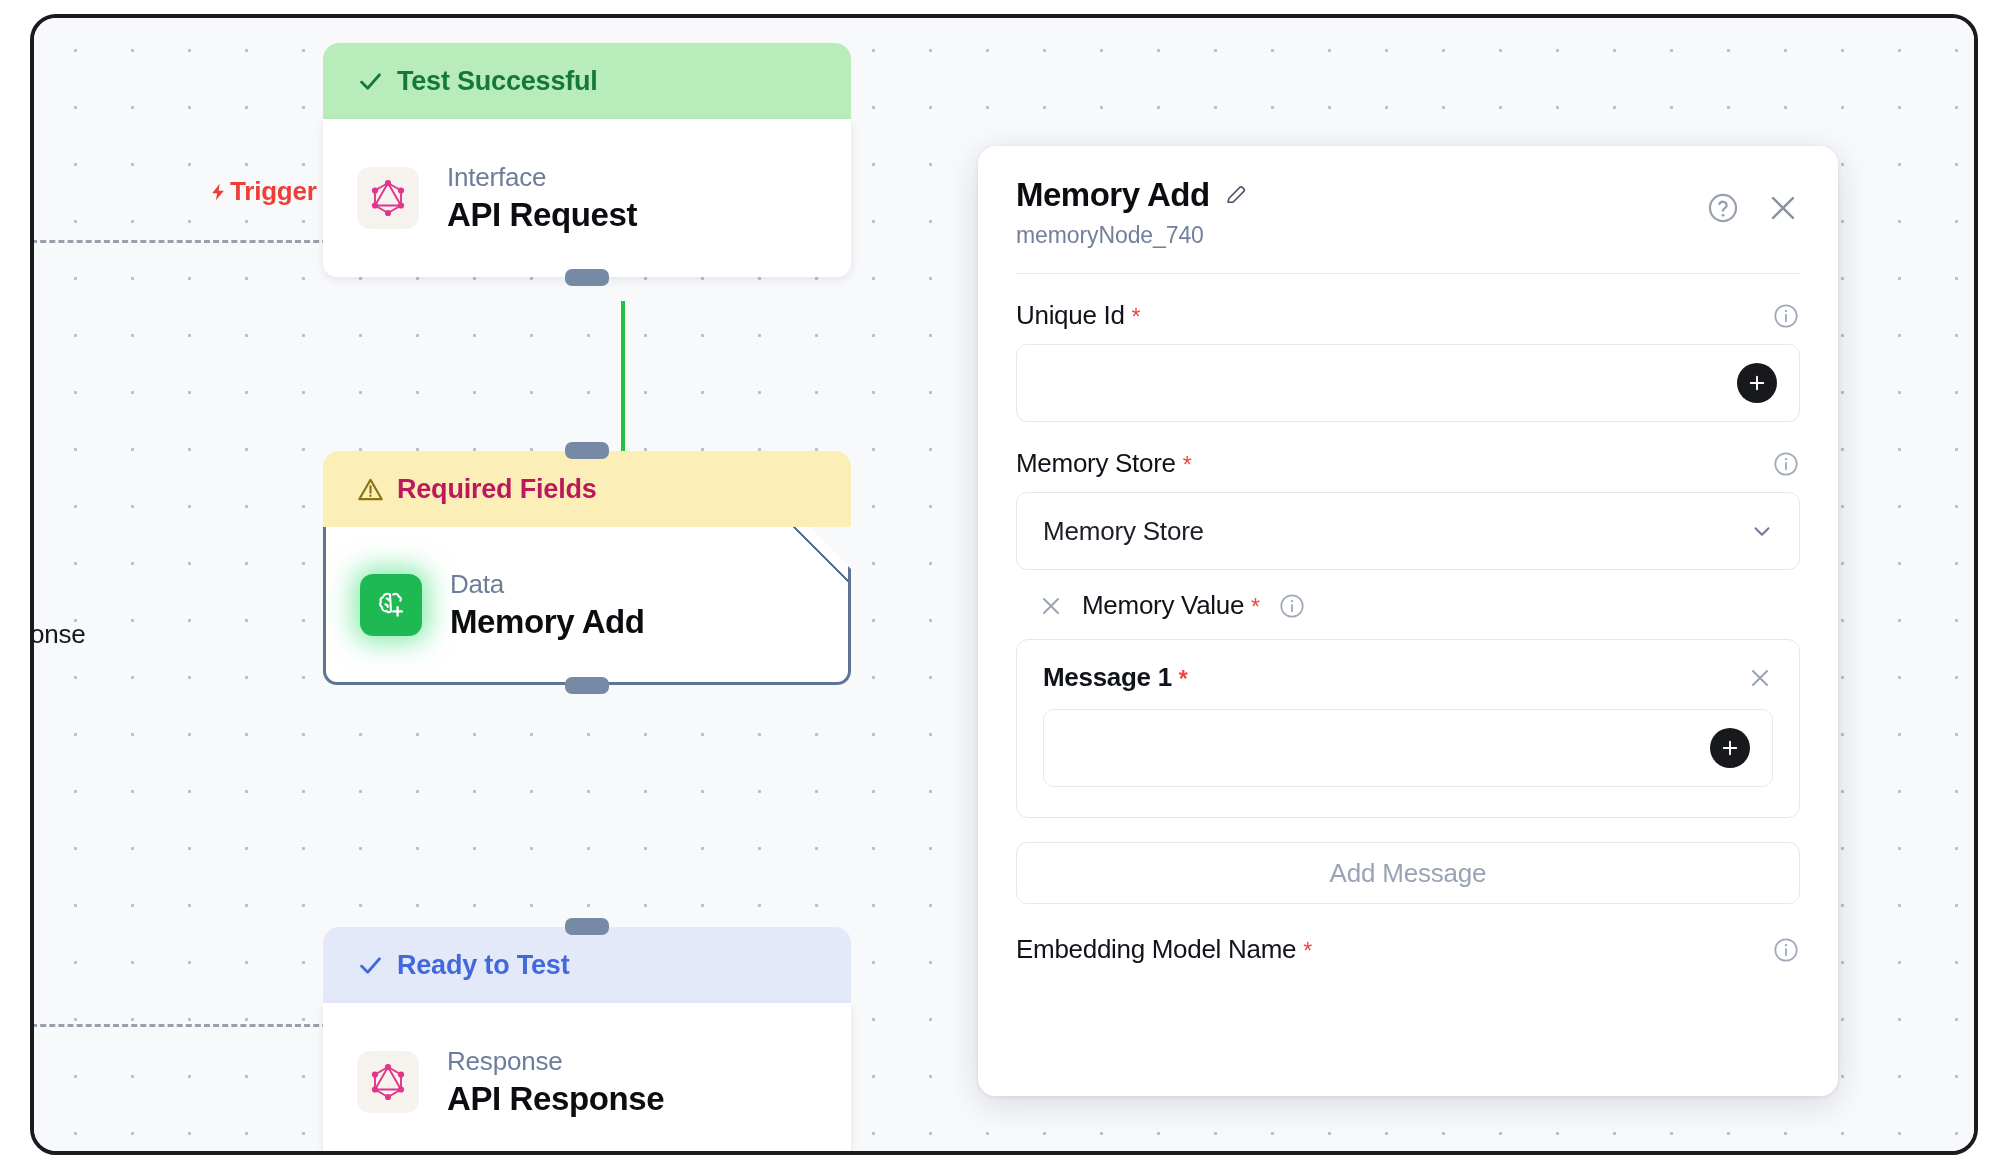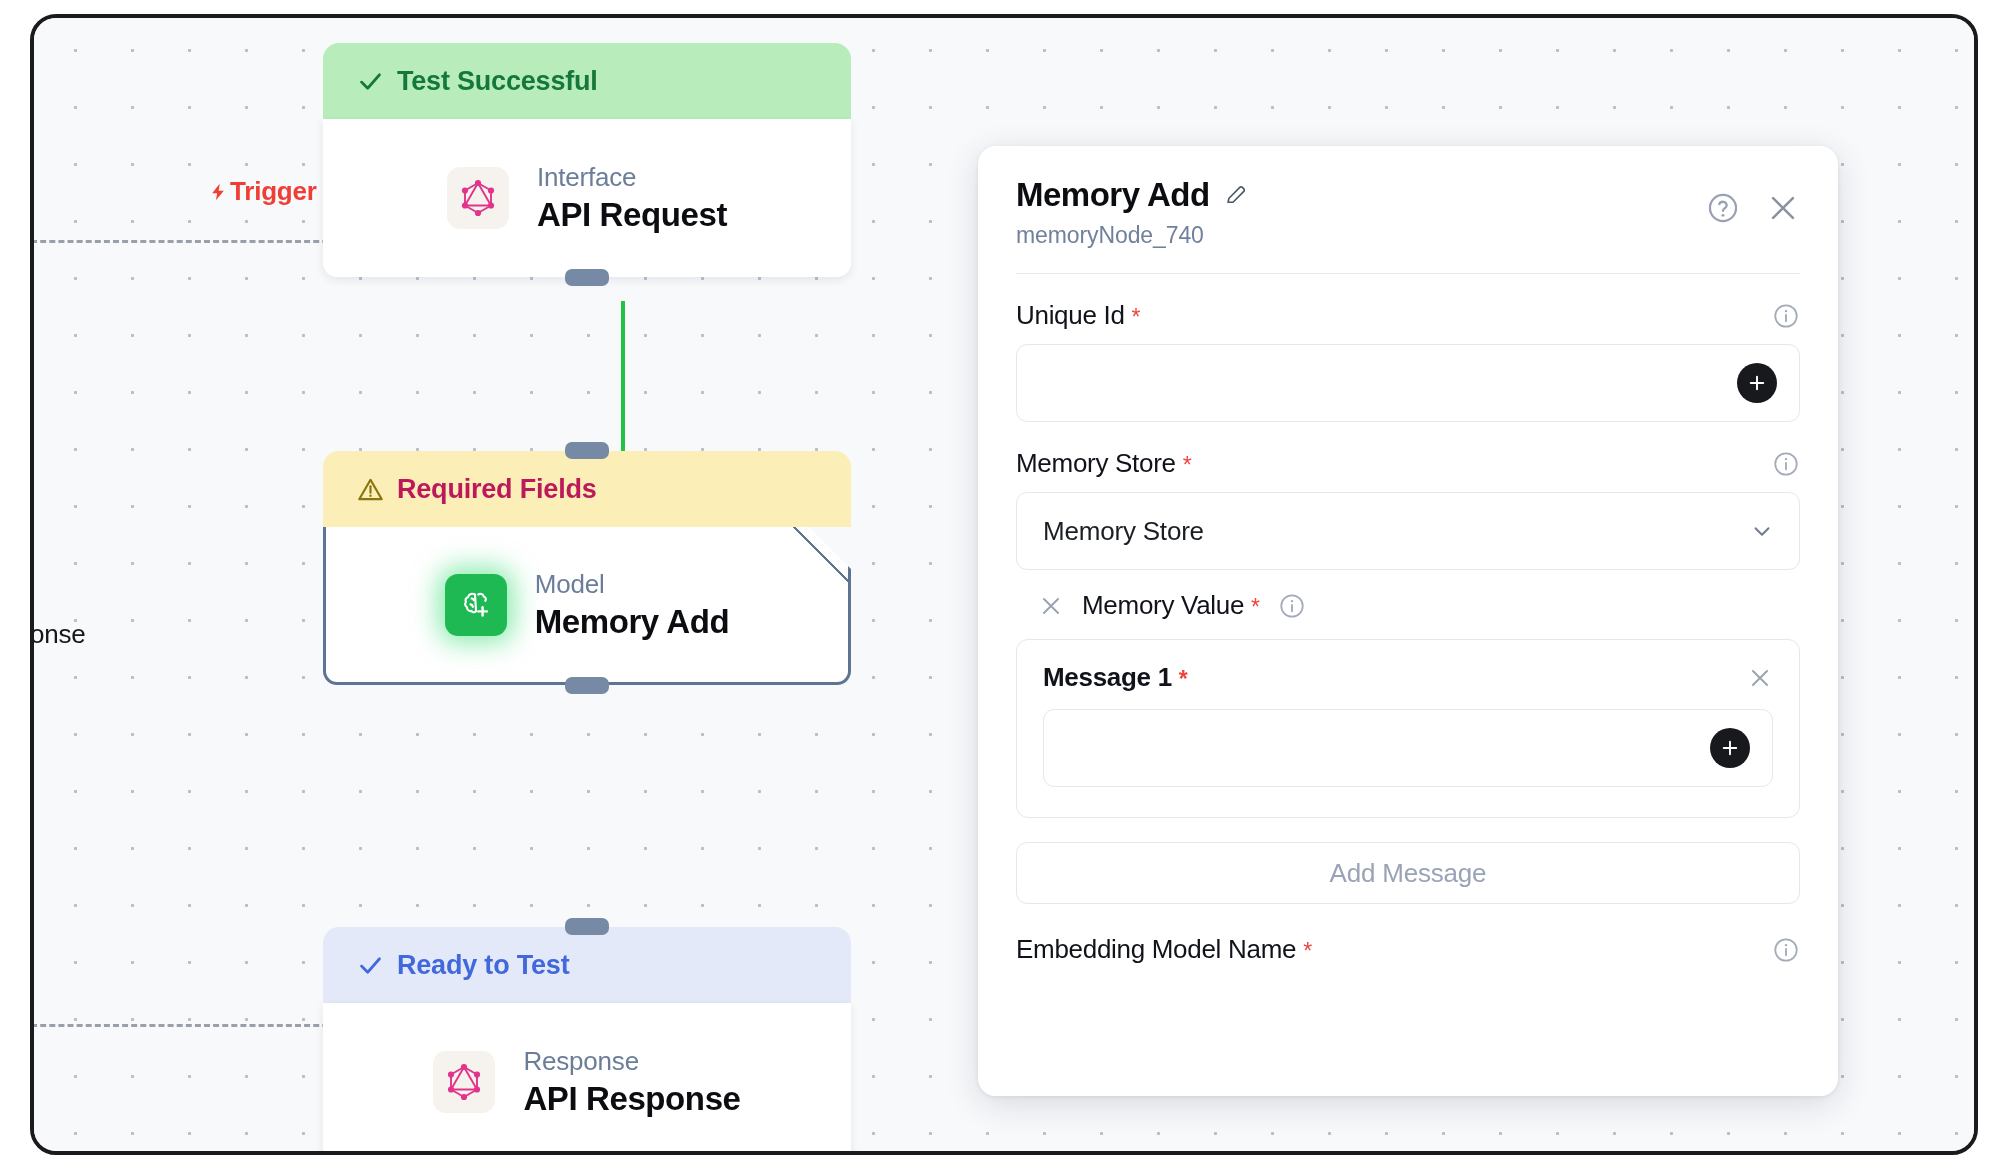--- a/index.html
+++ b/index.html
@@ -75,21 +75,20 @@
   .status-ico { display: block; width: 27px; height: 27px; flex: none; }
 
   .node-body {
     position: relative;
     background: #ffffff;
     height: 158px;
     display: flex; align-items: center; gap: 28px;
     padding: 0 34px;
     border-radius: 0 0 14px 14px;
     box-shadow: 0 3px 10px rgba(22,30,50,.09);
-    justify-content: center;
   }
   
   .node-body.selected {
     border: 3px solid #5e7493;
     border-top: none;
     border-radius: 0 0 14px 14px;
     clip-path: polygon(0 0, calc(100% - 42px) 0, 100% 42px, 100% 100%, 0 100%);
     box-shadow: none;
   }
   .node-body.selected::after {
@@ -320,21 +319,21 @@
               <path d="M15.6 13.5 c1.1-.2 2 .6 2.1 1.7"></path>
               <path d="M14.4 19.4 c1.3 .2 2.3 1.2 2.4 2.5"></path>
             </g>
             <g stroke="#ffffff" stroke-width="2.4" stroke-linecap="round">
               <path d="M26.6 22.2 V30.6"></path>
                 <path d="M22.4 26.4 H30.8"></path>
             </g>
           </svg>
         </div>
         <div class="node-texts">
-          <span class="node-kind">Model</span>
+          <span class="node-kind">Data</span>
           <span class="node-title">Memory Add</span>
         </div>
       </div>
       <div class="handle" style="bottom:-9px;"></div>
     </div>
 
     <div class="node" style="left:289px; top:909px;">
       <div class="handle" style="top:-9px;"></div>
       <div class="node-status status-ready">
         <svg class="status-ico" viewBox="0 0 24 24">

